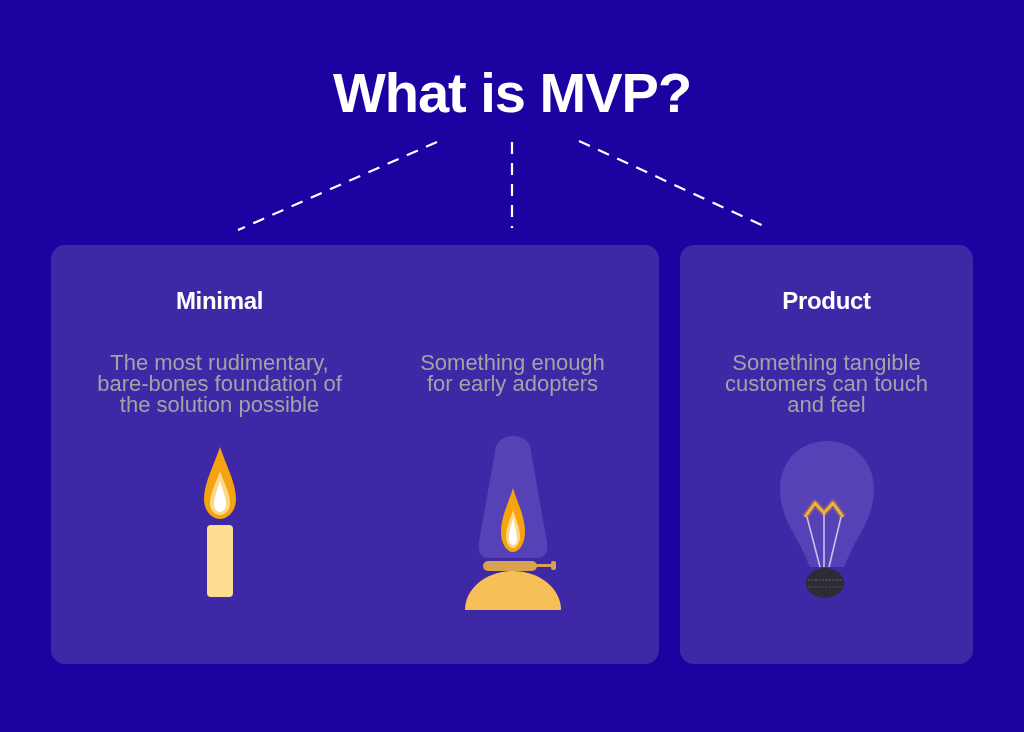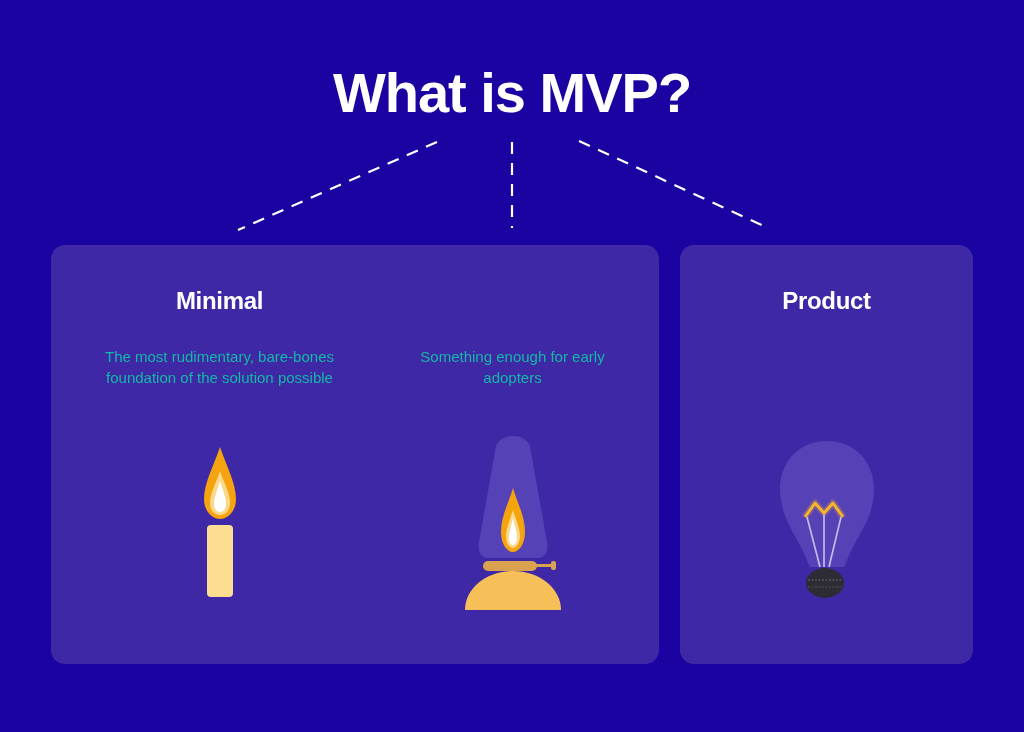--- a/index.html
+++ b/index.html
@@ -23,22 +23,22 @@
     .card-1 { left: 51px; padding-left: 44px; }
     .card-2 { left: 366px; }
     .card-3 { left: 680px; }
     .card-title {
       position: absolute; left: 0; top: 42px; width: 100%;
       text-align: center; font-size: 24px; font-weight: 700; margin: 0;
       letter-spacing: -0.3px;
     }
     .card-desc {
       position: absolute; left: 30px; right: 30px; top: 97px;
-      text-align: center; font-size: 15px; line-height: 21px;
-      color: #14b8a6; margin: 4px;
+      text-align: center; font-size: 22px; line-height: 21px;
+      color: #a3a3a3; margin: 10px;
     }
     .illustration { position: absolute; left: 0; width: 100%; }
     .illustration svg { display: block; margin: 0 auto; }
   </style>
 </head>
 <body>
 
 <h1 class="title">What is MVP?</h1>
 
 <svg class="connectors" viewBox="0 0 1024 260" width="1024" height="260">
@@ -82,20 +82,21 @@
       <rect x="92" y="132" width="18" height="3" fill="#d9a24e"></rect>
       <rect x="108" y="129" width="5" height="9" rx="2" fill="#d9a24e"></rect>
 
       <path d="M22 178 C22 156 44 139 70 139 C96 139 118 156 118 178 Z" fill="#f7bf58"></path>
     </svg>
   </div>
 </div>
 
 <div class="card card-3">
   <h2 class="card-title">Product</h2>
+  <p class="card-desc">Something tangible customers can touch and feel</p>
   <div class="illustration" style="top:192px;">
     <svg width="110" height="175" viewBox="0 0 110 175">
 
       <path d="M55 4 C82 4 102 24 102 52 C102 78 88 96 80 112 C76 120 74 126 72 130 L38 130 C36 126 34 120 30 112 C22 96 8 78 8 52 C8 24 28 4 55 4 Z" fill="#5a45b8" opacity="0.85"></path>
 
       <polyline points="33,80 43,66 52,76 61,66 71,80" fill="none" stroke="#f7b32b" stroke-width="7" stroke-linejoin="round" opacity="0.25"></polyline>
 
       <line x1="35" y1="80" x2="48" y2="130" stroke="#c9c0ec" stroke-width="1.6"></line>
       <line x1="52" y1="76" x2="52" y2="130" stroke="#c9c0ec" stroke-width="1.6"></line>
       <line x1="69" y1="80" x2="57" y2="130" stroke="#c9c0ec" stroke-width="1.6"></line>

